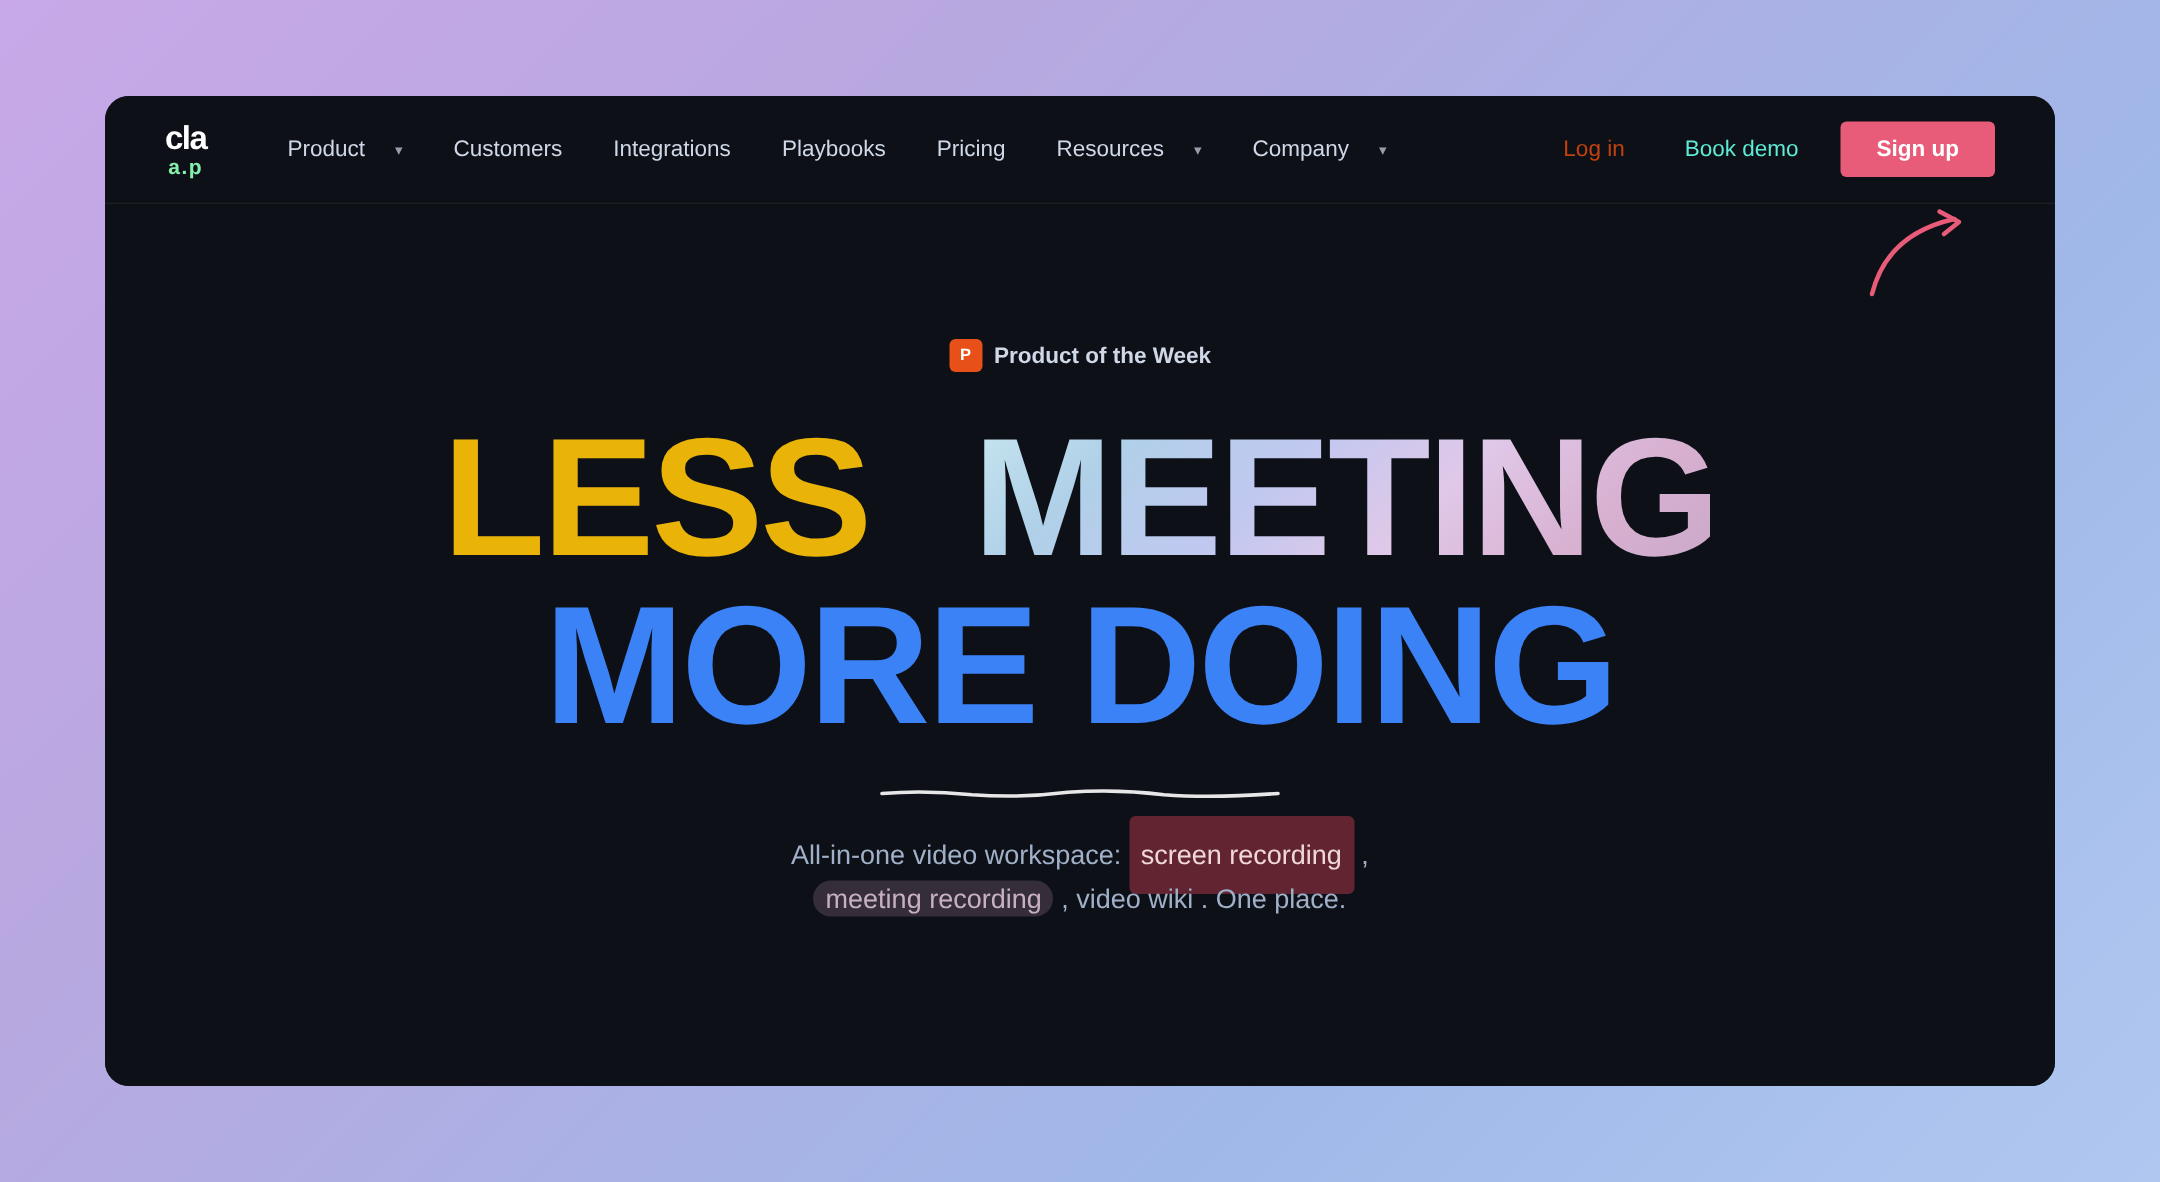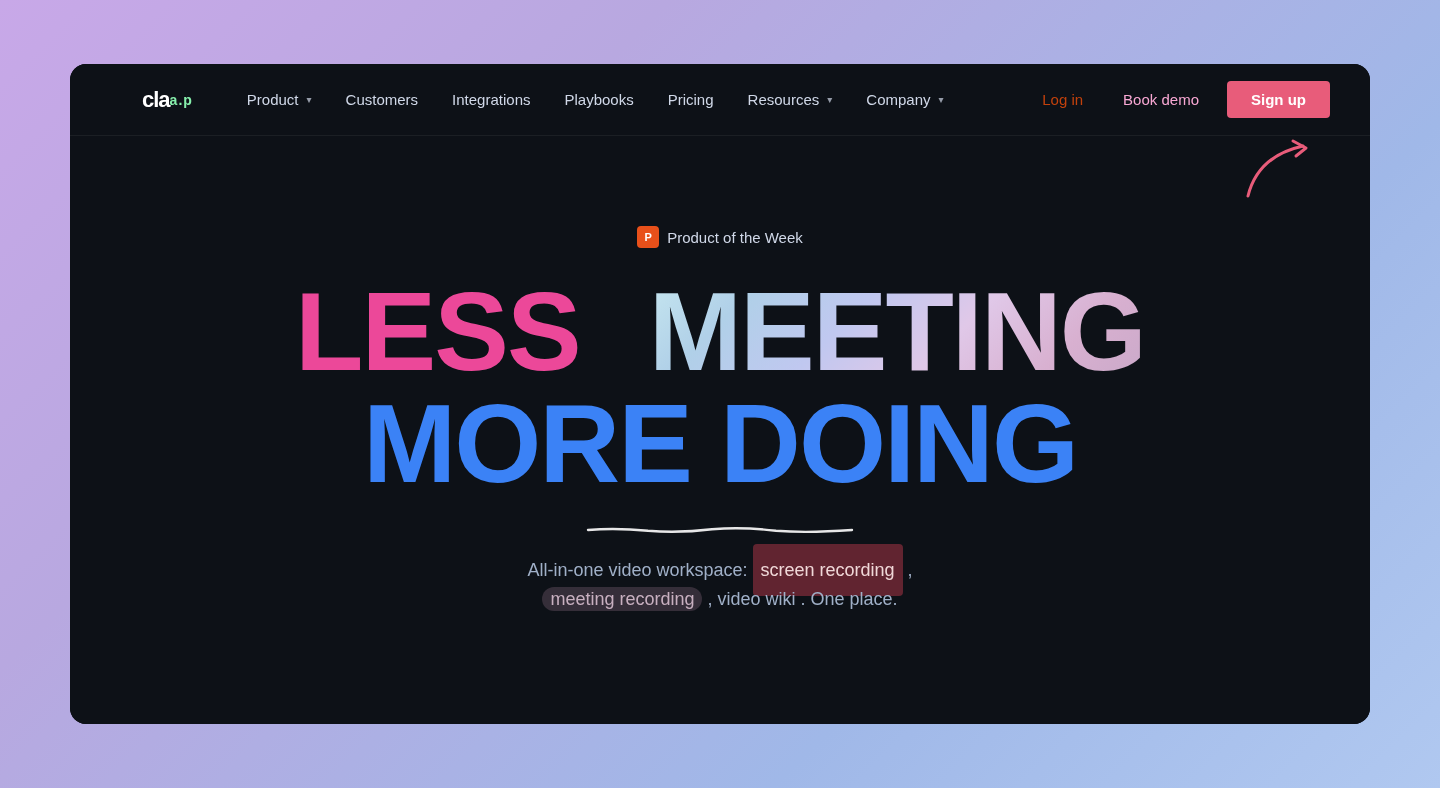--- a/index.html
+++ b/index.html
@@ -54,42 +54,41 @@
 
     .logo-sub {
       font-size: 14px;
       font-weight: 700;
       color: #86efac;
       letter-spacing: 1px;
     }
 
     .logo-wrapper {
       display: flex;
-      flex-direction: row;
-      align-items: center;
-      margin-left: 32px;
+      flex-direction: column;
+      align-items: center;
     }
 
     .nav-links {
       display: flex;
       align-items: center;
       gap: 6px;
       flex: 1;
     }
 
     .nav-item {
       color: #d0d8e8;
       font-size: 15px;
       font-weight: 400;
       padding: 8px 14px;
       cursor: pointer;
       border-radius: 6px;
       display: flex;
       align-items: center;
-      gap: 8px;
+      gap: 20px;
       text-decoration: none;
       white-space: nowrap;
     }
 
     .nav-item .chevron {
       font-size: 10px;
       opacity: 0.7;
     }
 
     .nav-actions {
@@ -101,21 +100,21 @@
     .btn-login {
       color: #c2410c;
       font-size: 15px;
       font-weight: 400;
       cursor: pointer;
       padding: 8px 12px;
       text-decoration: none;
     }
 
     .btn-demo {
-      color: #f9a8d4;
+      color: #5eead4;
       font-size: 15px;
       font-weight: 400;
       cursor: pointer;
       padding: 8px 12px;
     }
 
     .btn-signup {
       background: #e85c7a;
       color: #ffffff;
       font-size: 15px;
@@ -166,39 +165,39 @@
       align-items: center;
       justify-content: center;
       color: #ffffff;
       font-size: 11px;
       font-weight: 800;
     }
 
     .badge-text {
       color: #d0d8e8;
       font-size: 15px;
-      font-weight: 400;
+      font-weight: 700;
     }
 
     .hero-headline {
       text-align: center;
       line-height: 0.95;
       margin-bottom: 16px;
     }
 
     .headline-row1 {
       display: block;
       font-size: 112px;
       font-weight: 900;
       letter-spacing: -2px;
       line-height: 1;
     }
 
     .headline-less {
-      color: #ec4899;
+      color: #eab308;
       text-align: center;
     }
 
     .headline-meeting {
       background: linear-gradient(135deg, #c8e8f0 0%, #b0d0e8 20%, #c0c8f0 40%, #e0c8e8 60%, #d8b0d0 80%, #c8a8c8 100%);
       -webkit-background-clip: text;
       -webkit-text-fill-color: transparent;
       background-clip: text;
       margin-left: 40px;
     }

